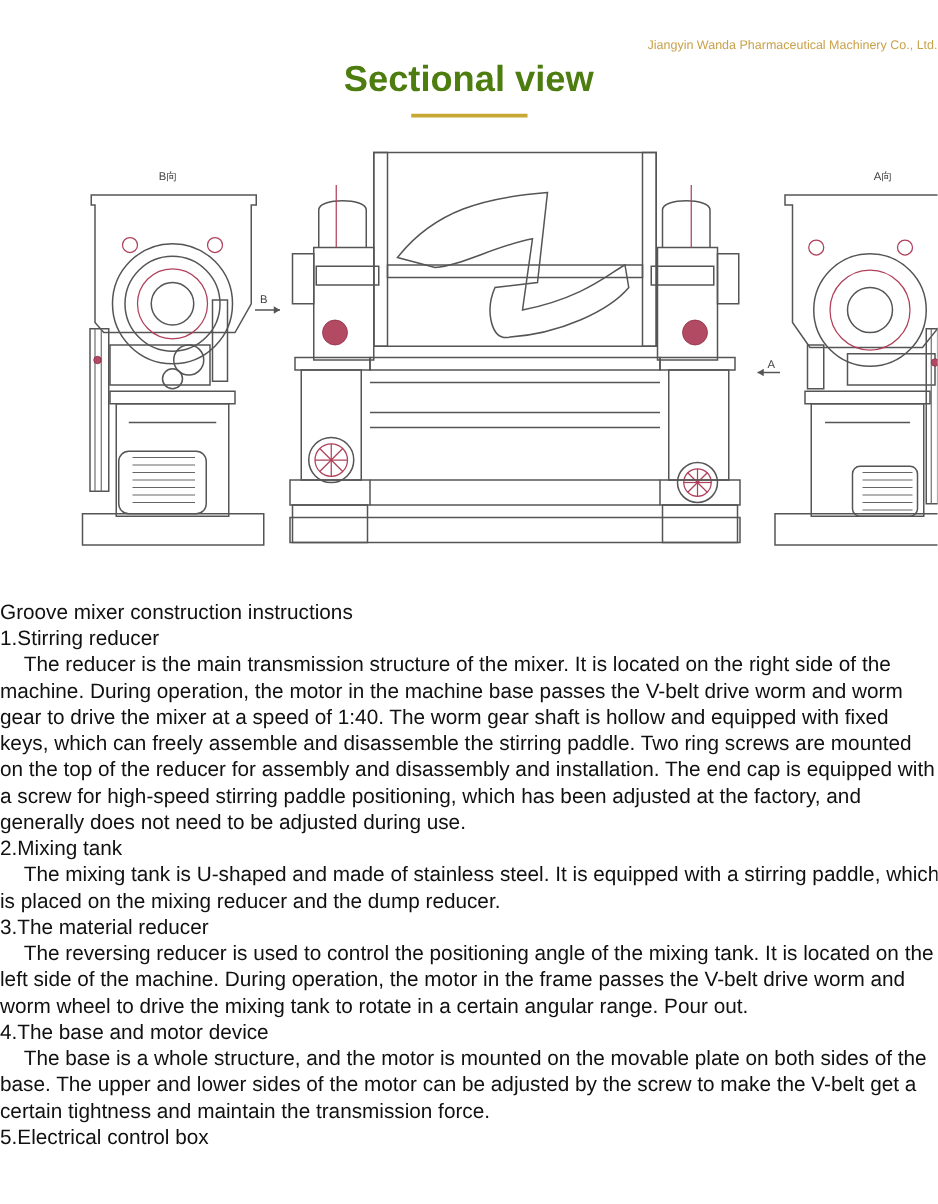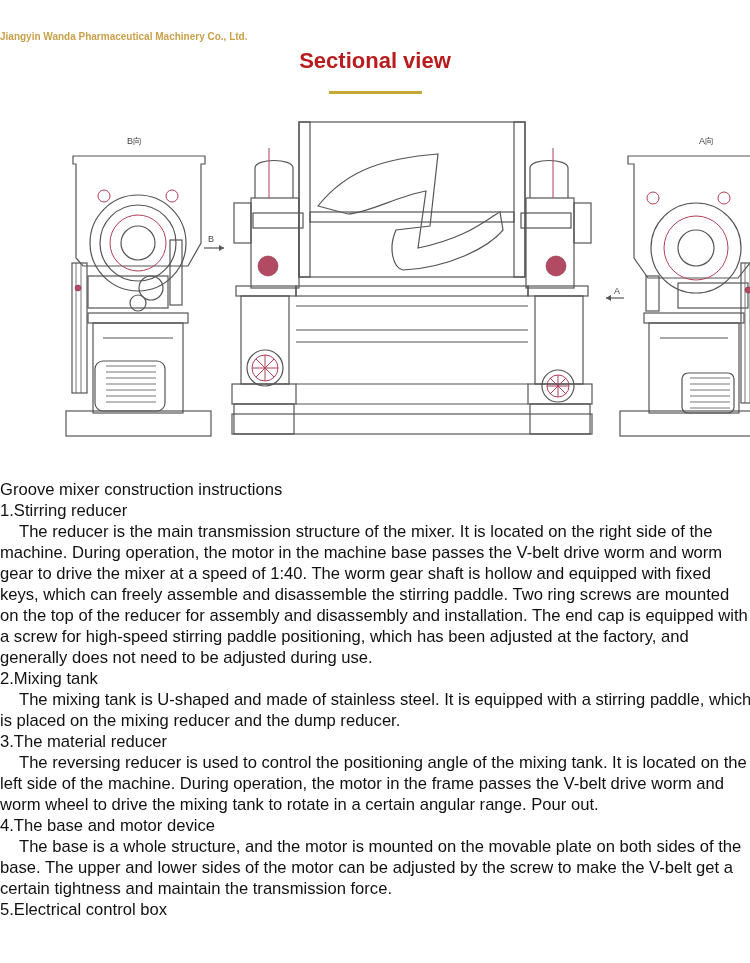--- a/index.html
+++ b/index.html
@@ -1,18 +1,18 @@
 <!DOCTYPE html>
 <html><head>
 <meta charset="utf-8">
 <style>
   html, body { margin: 0; padding: 0; background: #ffffff; }
   body { width: 750px; height: 963px; overflow: hidden; position: relative; font-family: "Liberation Sans", sans-serif; color: #111; }
-  .company { position: absolute; top: 31px; left: 0; width: 750px; text-align: left; font-size: 10px; color: #c9a14a; letter-spacing: 0; font-weight: bold; }
-  .title { position: absolute; top: 48px; left: 0; width: 750px; text-align: center; font-size: 22px; font-weight: bold; color: #b91c1c; }
+  .company { position: absolute; top: 31px; left: 0; width: 750px; text-align: right; font-size: 10px; color: #c9a14a; letter-spacing: 0; }
+  .title { position: absolute; top: 48px; left: 0; width: 750px; text-align: center; font-size: 29px; font-weight: bold; color: #4d7c0f; }
   .underline { position: absolute; top: 91px; left: 329px; width: 93px; height: 3px; background: #c7a832; }
   .figure { position: absolute; top: 118px; left: 0; width: 750px; height: 335px; padding-left: 48px; }
   .text-block { position: absolute; top: 479px; left: 0; width: 752px; font-size: 16.6px; line-height: 21px; color: #111; }
   .text-block p { margin: 0; }
   .indent { text-indent: 19px; }
   svg .ln { stroke: #555; stroke-width: 1.2; fill: none; }
   svg .lnt { stroke: #666; stroke-width: 0.9; fill: none; }
   svg .red { stroke: #b0405a; stroke-width: 1; fill: none; }
   svg .redf { fill: #b34a63; stroke: #8a2b42; stroke-width: .6; }
   svg text { font-family: "Liberation Sans", sans-serif; font-size: 9px; fill: #444; }

